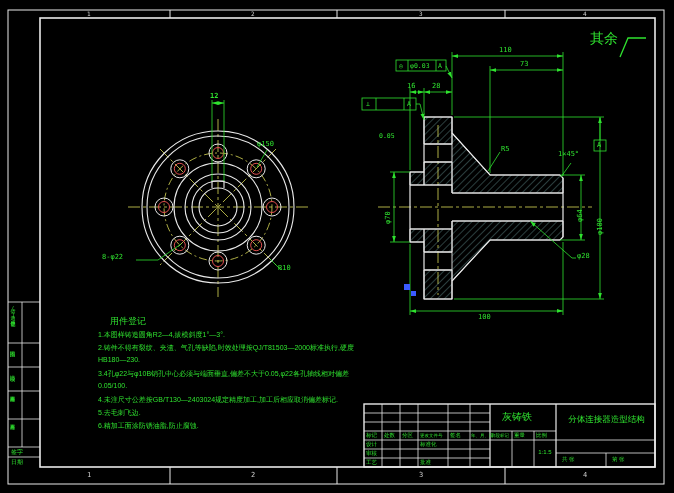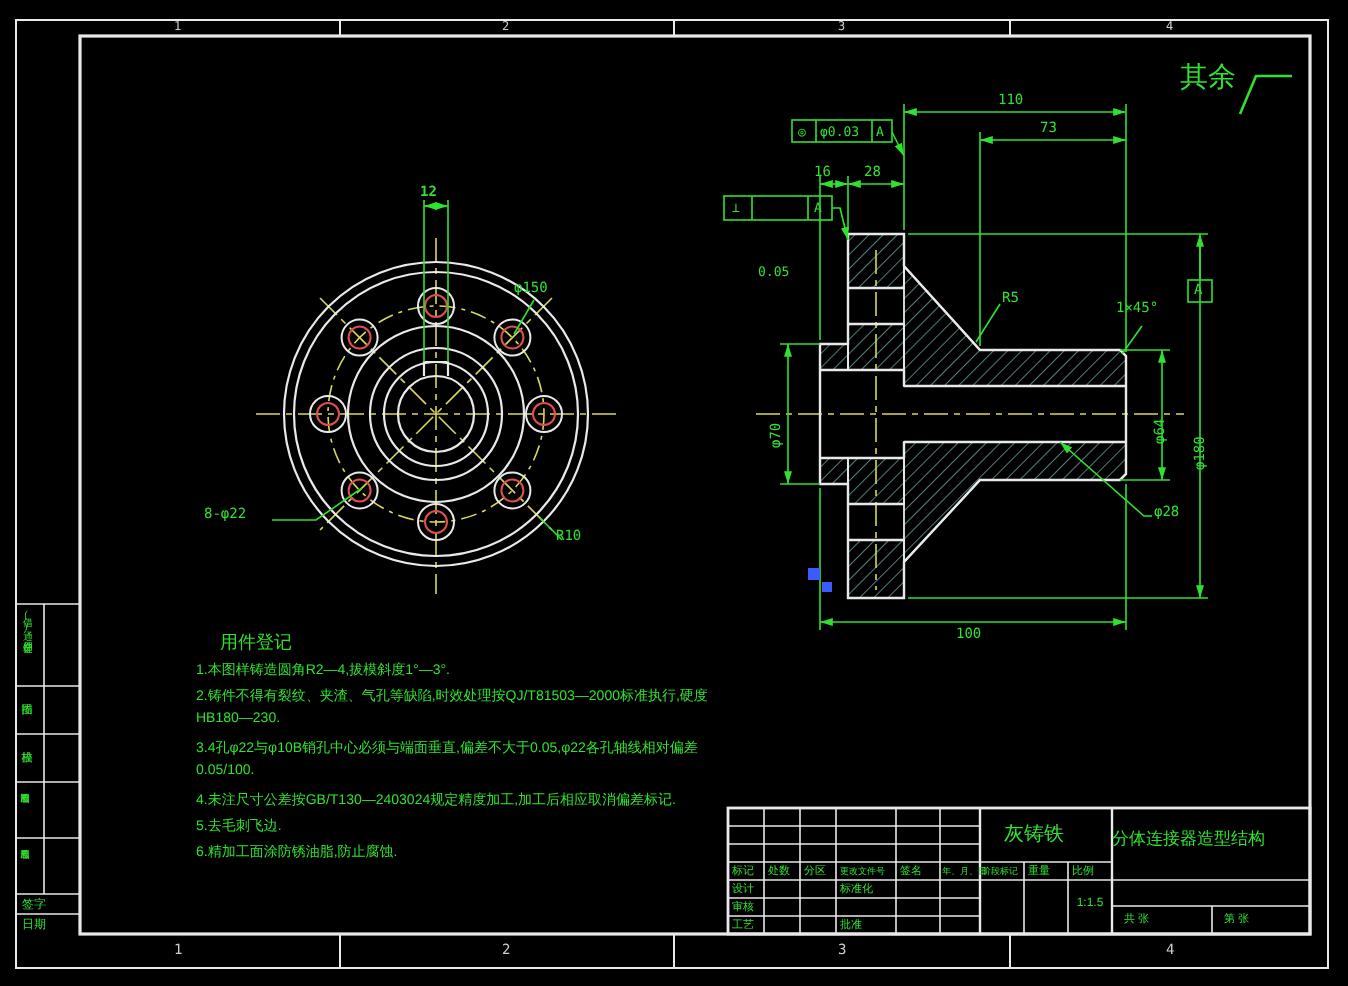--- a/index.html
+++ b/index.html
@@ -256,21 +256,21 @@
   <div class="tech-line" style="left:98px;top:330px;">1.本图样铸造圆角R2—4,拔模斜度1°—3°.</div>
   <div class="tech-line" style="left:98px;top:343px;">2.铸件不得有裂纹、夹渣、气孔等缺陷,时效处理按QJ/T81503—2000标准执行,硬度</div>
   <div class="tech-line" style="left:98px;top:356px;">HB180—230.</div>
   <div class="tech-line" style="left:98px;top:369px;">3.4孔φ22与φ10B销孔中心必须与端面垂直,偏差不大于0.05,φ22各孔轴线相对偏差</div>
   <div class="tech-line" style="left:98px;top:382px;">0.05/100.</div>
   <div class="tech-line" style="left:98px;top:395px;">4.未注尺寸公差按GB/T130—2403024规定精度加工,加工后相应取消偏差标记.</div>
   <div class="tech-line" style="left:98px;top:408px;">5.去毛刺飞边.</div>
   <div class="tech-line" style="left:98px;top:421px;">6.精加工面涂防锈油脂,防止腐蚀.</div>
 
   <div class="cn" style="left:490px;top:410px;width:54px;text-align:center;font-size:10px;">灰铸铁</div>
-  <div class="cn" style="left:556px;top:414px;width:101px;text-align:left;font-size:8.5px;">分体连接器造型结构</div>
+  <div class="cn" style="left:556px;top:414px;width:101px;text-align:center;font-size:8.5px;">分体连接器造型结构</div>
   <div class="cn tb" style="left:366px;top:432px;">标记</div>
   <div class="cn tb" style="left:384px;top:432px;">处数</div>
   <div class="cn tb" style="left:402px;top:432px;">分区</div>
   <div class="cn tb4" style="left:420px;top:433px;">更改文件号</div>
   <div class="cn tb" style="left:450px;top:432px;">签名</div>
   <div class="cn tb4" style="left:471px;top:433px;">年、月、日</div>
   <div class="cn tb" style="left:366px;top:441px;">设计</div>
   <div class="cn tb" style="left:366px;top:450px;">审核</div>
   <div class="cn tb" style="left:366px;top:459px;">工艺</div>
   <div class="cn tb" style="left:420px;top:441px;">标准化</div>

